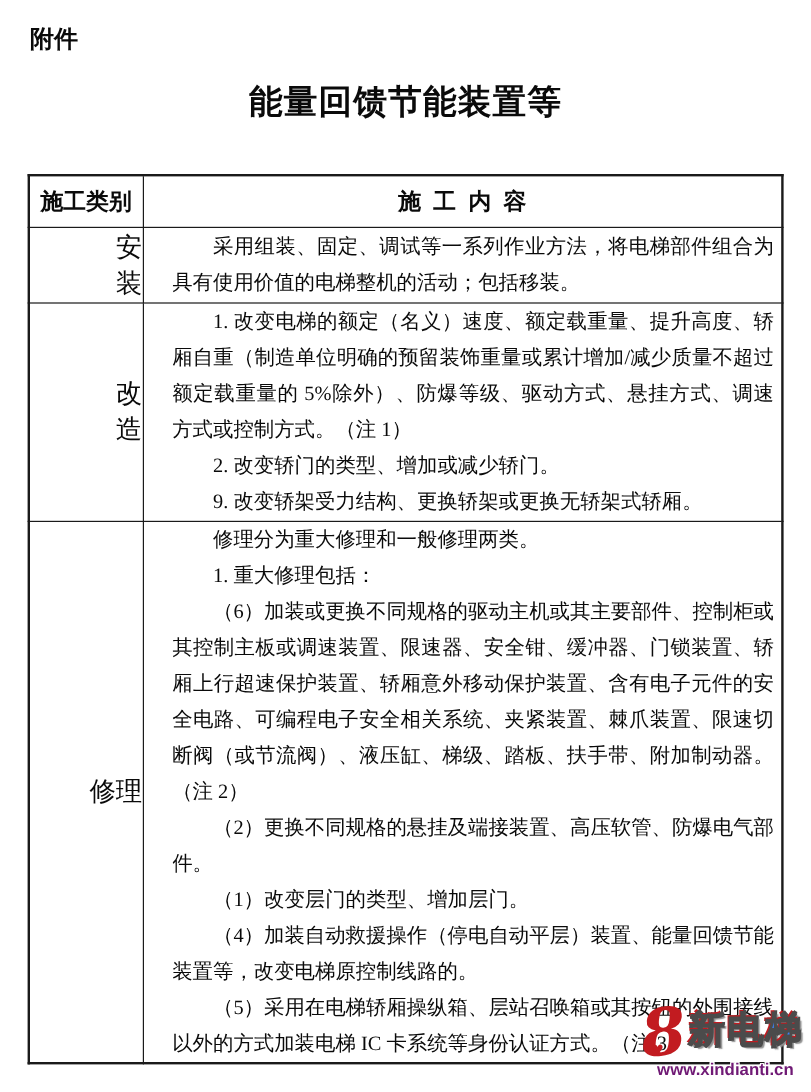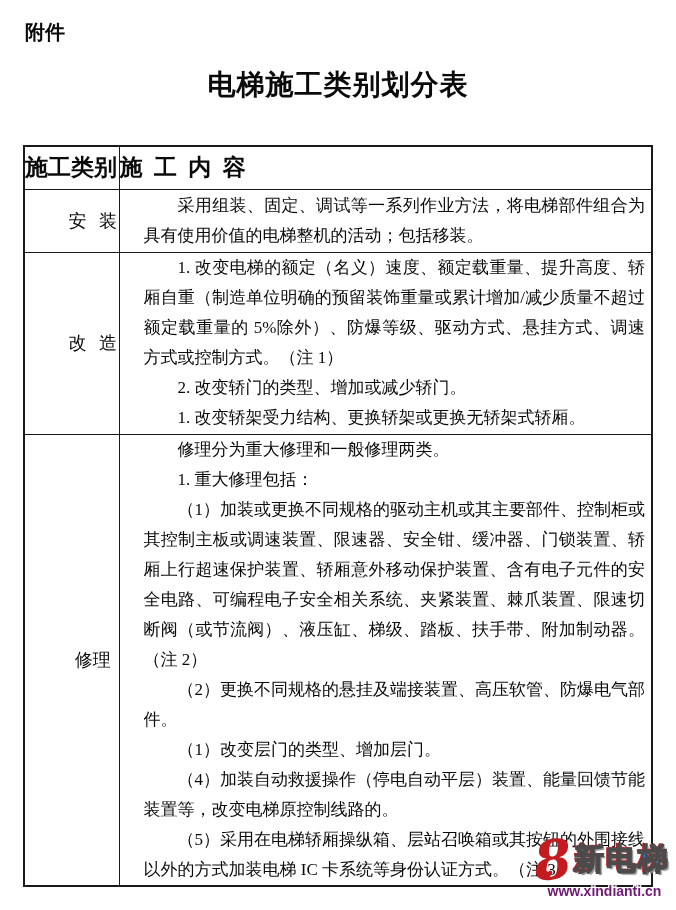--- a/index.html
+++ b/index.html
@@ -29,26 +29,26 @@
     border: 2px solid #1a1a1a;
   }
   .class-table th, .class-table td {
     border: 1px solid #1a1a1a;
     vertical-align: middle;
     padding: 0;
   }
   col.col-cat { width: 95px; }
   th.hdr {
     font-family: "Liberation Sans", "DejaVu Sans", sans-serif;
-    font-weight: 700; font-size: 23px;
-    height: 43px; text-align: left;
+    font-weight: 700; font-size: 19px;
+    height: 43px; text-align: center;
     word-spacing: 5px;
   }
   td.cat-cell {
-    text-align: center; font-size: 18px;
+    text-align: right; font-size: 22px;
     word-spacing: 8px;
     padding-left: 42px;
   }
   td.content-cell {
     font-size: 17px; line-height: 30px;
     padding: 0 6px 0 24px;
     text-align: justify;
   }
   .content-cell .clip { overflow: hidden; }
   tr.r-install td { height: 63px; }
@@ -97,21 +97,21 @@
                  0 -1px 0 #fff, 0 1px 0 #fff;
   }
 </style>
 </head>
 <body>
 
 <div>
 
   <div class="attachment">附件</div>
 
-  <h1 class="doc-title">电梯施工类别划分表</h1>
+  <h1 class="doc-title">能量回馈节能装置等</h1>
 
   <table class="class-table">
     <colgroup>
       <col class="col-cat">
       <col class="col-content">
     </colgroup>
     <tbody>
       <tr class="r-head">
         <th class="hdr">施工类别</th>
         <th class="hdr">施 工 内 容</th>
@@ -125,32 +125,32 @@
           </div>
         </td>
       </tr>
 
       <tr class="r-modify">
         <td class="cat-cell">改 造</td>
         <td class="content-cell">
           <div class="clip">
             <p>1. 改变电梯的额定（名义）速度、额定载重量、提升高度、轿厢自重（制造单位明确的预留装饰重量或累计增加/减少质量不超过额定载重量的 5%除外）、防爆等级、驱动方式、悬挂方式、调速方式或控制方式。（注 1）</p>
             <p>2. 改变轿门的类型、增加或减少轿门。</p>
-            <p>1. 改变轿架受力结构、更换轿架或更换无轿架式轿厢。</p>
+            <p>9. 改变轿架受力结构、更换轿架或更换无轿架式轿厢。</p>
           </div>
         </td>
       </tr>
 
       <tr class="r-repair">
         <td class="cat-cell">修理</td>
         <td class="content-cell">
           <div class="clip">
             <p>修理分为重大修理和一般修理两类。</p>
             <p>1. 重大修理包括：</p>
-            <p>（1）加装或更换不同规格的驱动主机或其主要部件、控制柜或其控制主板或调速装置、限速器、安全钳、缓冲器、门锁装置、轿厢上行超速保护装置、轿厢意外移动保护装置、含有电子元件的安全电路、可编程电子安全相关系统、夹紧装置、棘爪装置、限速切断阀（或节流阀）、液压缸、梯级、踏板、扶手带、附加制动器。（注 2）</p>
+            <p>（6）加装或更换不同规格的驱动主机或其主要部件、控制柜或其控制主板或调速装置、限速器、安全钳、缓冲器、门锁装置、轿厢上行超速保护装置、轿厢意外移动保护装置、含有电子元件的安全电路、可编程电子安全相关系统、夹紧装置、棘爪装置、限速切断阀（或节流阀）、液压缸、梯级、踏板、扶手带、附加制动器。（注 2）</p>
             <p>（2）更换不同规格的悬挂及端接装置、高压软管、防爆电气部件。</p>
             <p>（1）改变层门的类型、增加层门。</p>
             <p>（4）加装自动救援操作（停电自动平层）装置、能量回馈节能装置等，改变电梯原控制线路的。</p>
             <p>（5）采用在电梯轿厢操纵箱、层站召唤箱或其按钮的外围接线以外的方式加装电梯 IC 卡系统等身份认证方式。（注 3）</p>
           </div>
         </td>
       </tr>
     </tbody>
   </table>
 

